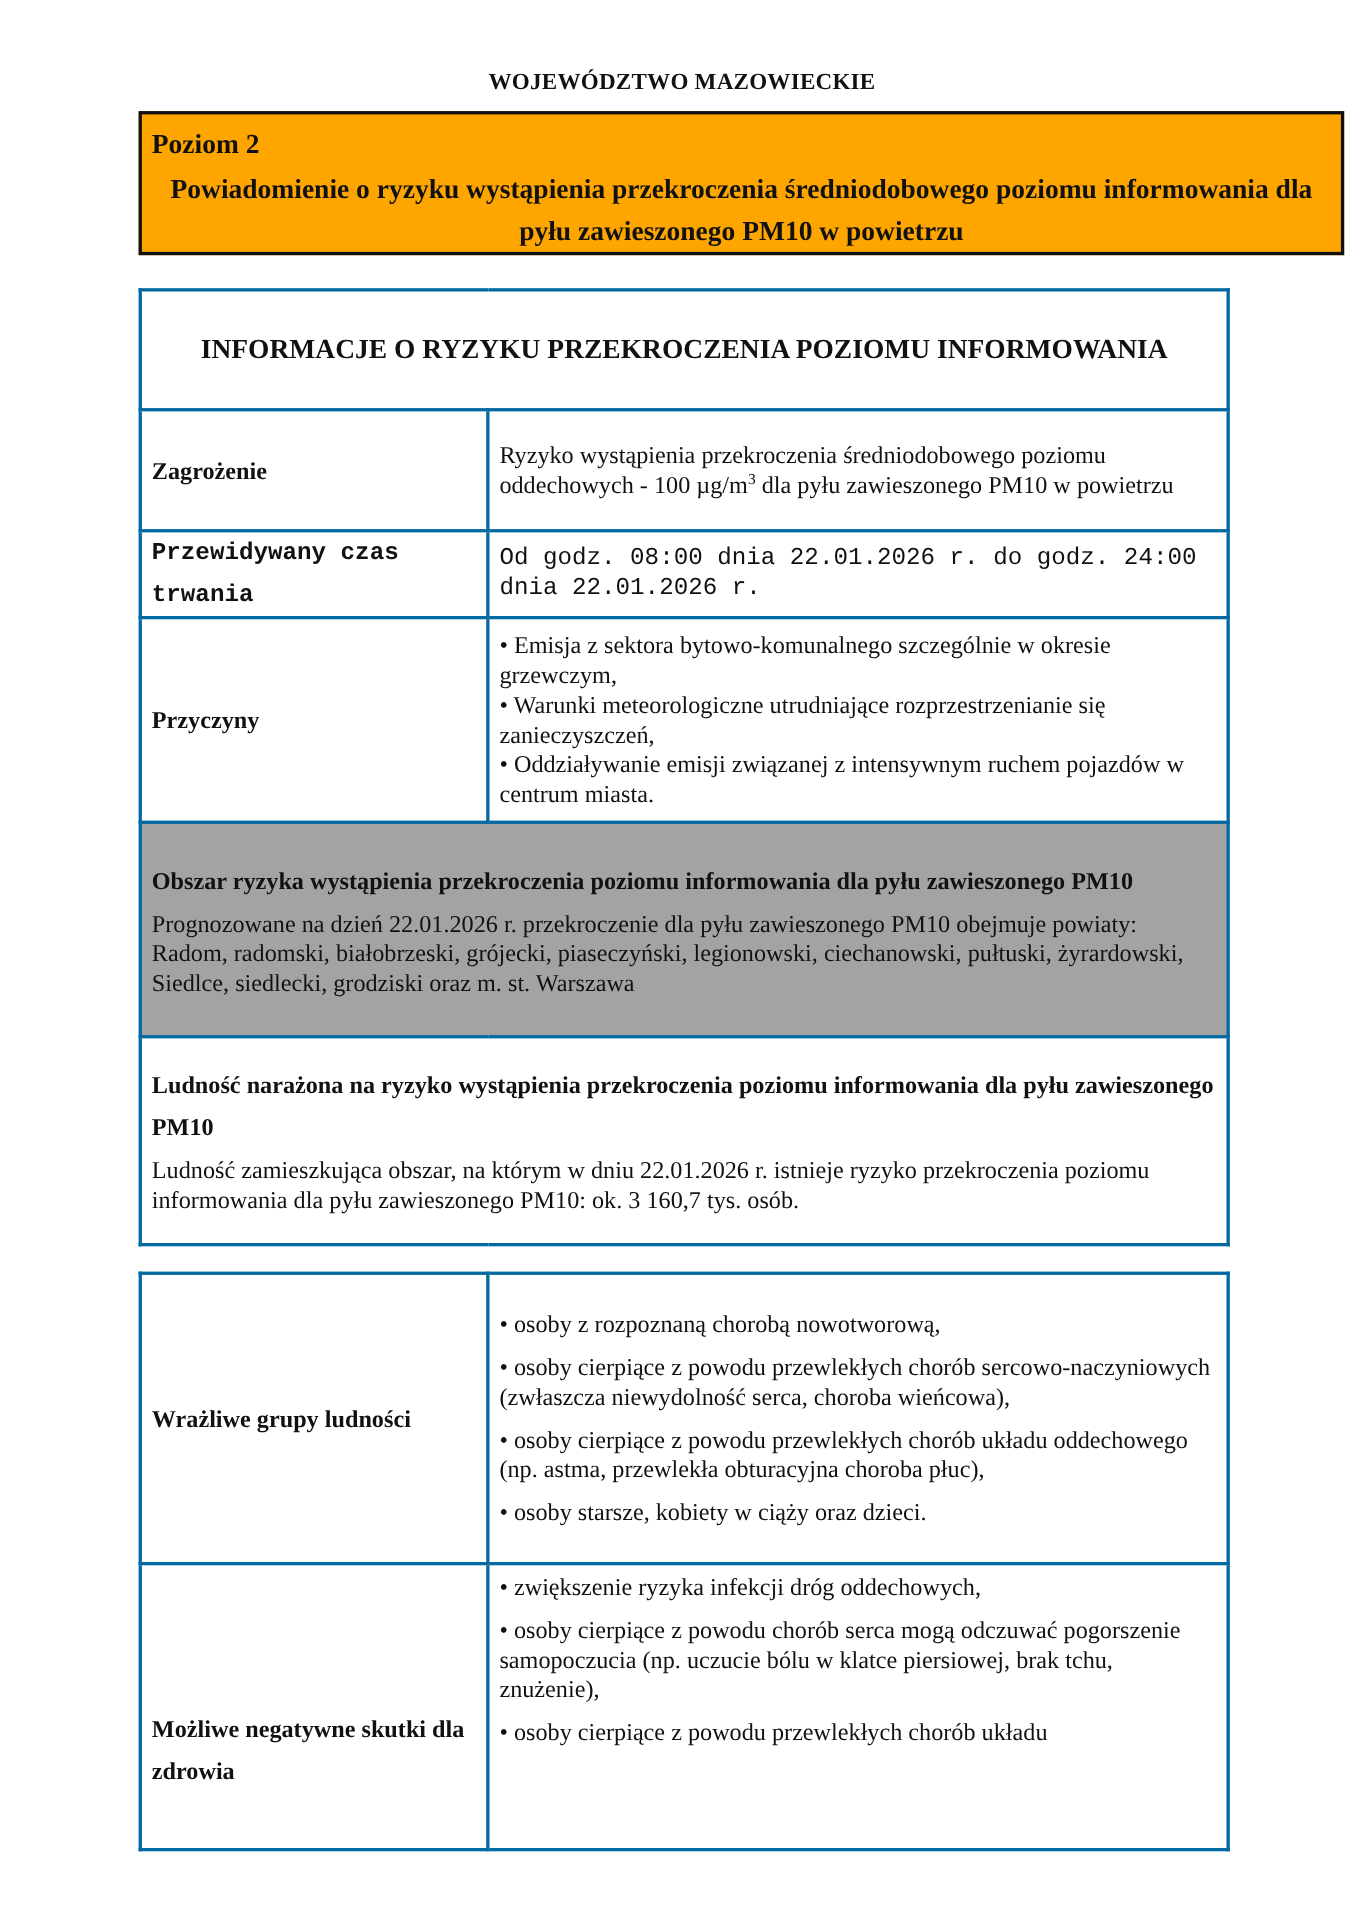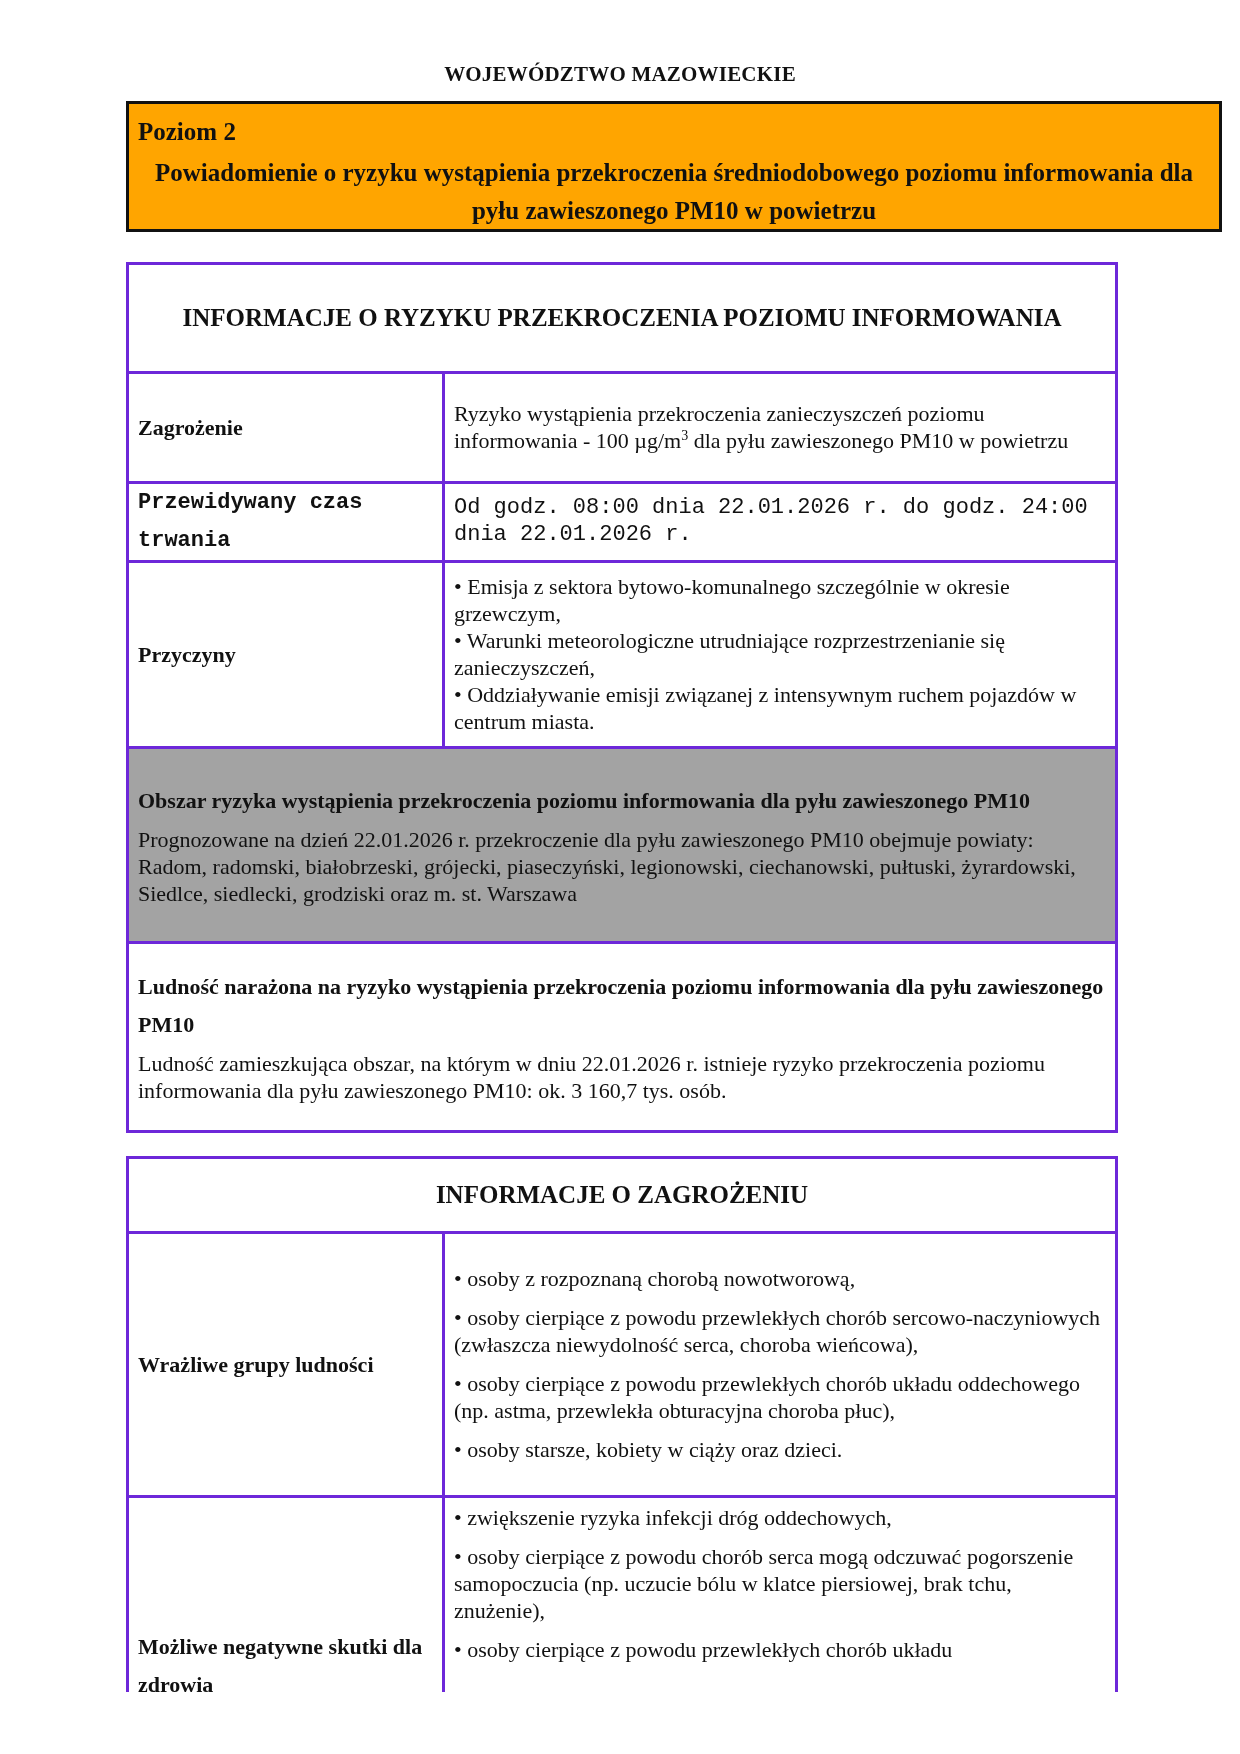--- a/index.html
+++ b/index.html
@@ -18,21 +18,21 @@
     }
     .level-box .lvl { position: absolute; left: 9px; top: 14px; font-weight: bold; font-size: 25px; }
     .level-box .lvl-desc {
       position: absolute; left: 0; right: 0; top: 50px; text-align: center;
       font-weight: bold; font-size: 25px; line-height: 38px;
     }
     table.doc {
       position: absolute; left: 126px; width: 989px; border-collapse: collapse;
       table-layout: fixed; font-size: 22px;
     }
-    table.doc td, table.doc th { border: 3px solid #6d28d9; vertical-align: middle; }
+    table.doc td, table.doc th { border: 3px solid #0369a1; vertical-align: middle; }
     .hdr { text-align: center; font-weight: bold; font-size: 25px; line-height: 38px; background: #fff; }
     .lbl { font-weight: bold; padding: 0 9px; line-height: 38px; }
     .val { padding: 6px 9px 8px 9px; line-height: 27px; }
     .val p { margin: 0; }
     .orange { background: #a3a3a3; }
     .wide { padding: 8px 9px 10px 9px; }
     .wide .wt { font-weight: bold; line-height: 38px; margin: 0 0 6px 0; }
     .wide .wb { line-height: 27px; margin: 0; }
     .list p { margin: 0 0 12px 0; line-height: 27px; }
     .list p:last-child { margin-bottom: 0; }
@@ -55,21 +55,21 @@
         <col style="width:316px">
         <col style="width:673px">
       </colgroup>
     <tbody>
         <tr>
       <td colspan="2" class="hdr" style="height:104px;">INFORMACJE O RYZYKU PRZEKROCZENIA POZIOMU INFORMOWANIA</td>
     </tr>
     <tr style="height:110px;">
       <td class="lbl">Zagrożenie</td>
       <td class="val">
-        <span>Ryzyko wystąpienia przekroczenia zanieczyszczeń poziomu informowania - 100 µg/m</span><sup>3</sup><span> dla pyłu zawieszonego PM10 w powietrzu</span>
+        <span>Ryzyko wystąpienia przekroczenia średniodobowego poziomu oddechowych - 100 µg/m</span><sup>3</sup><span> dla pyłu zawieszonego PM10 w powietrzu</span>
       </td>
     </tr>
     <tr style="height:69px;font-family:Liberation Mono, monospace;">
       <td class="lbl">Przewidywany czas trwania</td>
       <td class="val">Od godz. 08:00 dnia 22.01.2026 r. do godz. 24:00 dnia 22.01.2026 r.</td>
     </tr>
     <tr style="height:186px;">
       <td class="lbl">Przyczyny</td>
       <td class="val">
         <p>• Emisja z sektora bytowo-komunalnego szczególnie w okresie grzewczym,</p>
@@ -91,23 +91,20 @@
     </tr>
   </tbody>
     </table>
 
   <table class="doc" style="top:1156px;">
     <colgroup>
         <col style="width:316px">
         <col style="width:673px">
       </colgroup>
     <tbody>
-        <tr>
-      <td colspan="2" class="hdr" style="height:70px;">INFORMACJE O ZAGROŻENIU</td>
-    </tr>
     <tr style="height:264px;">
       <td class="lbl">Wrażliwe grupy ludności</td>
       <td class="val list">
         <p>• osoby z rozpoznaną chorobą nowotworową,</p>
         <p>• osoby cierpiące z powodu przewlekłych chorób sercowo-naczyniowych (zwłaszcza niewydolność serca, choroba wieńcowa),</p>
         <p>• osoby cierpiące z powodu przewlekłych chorób układu oddechowego (np. astma, przewlekła obturacyjna choroba płuc),</p>
         <p>• osoby starsze, kobiety w ciąży oraz dzieci.</p>
       </td>
     </tr>
     <tr style="height:260px;">

